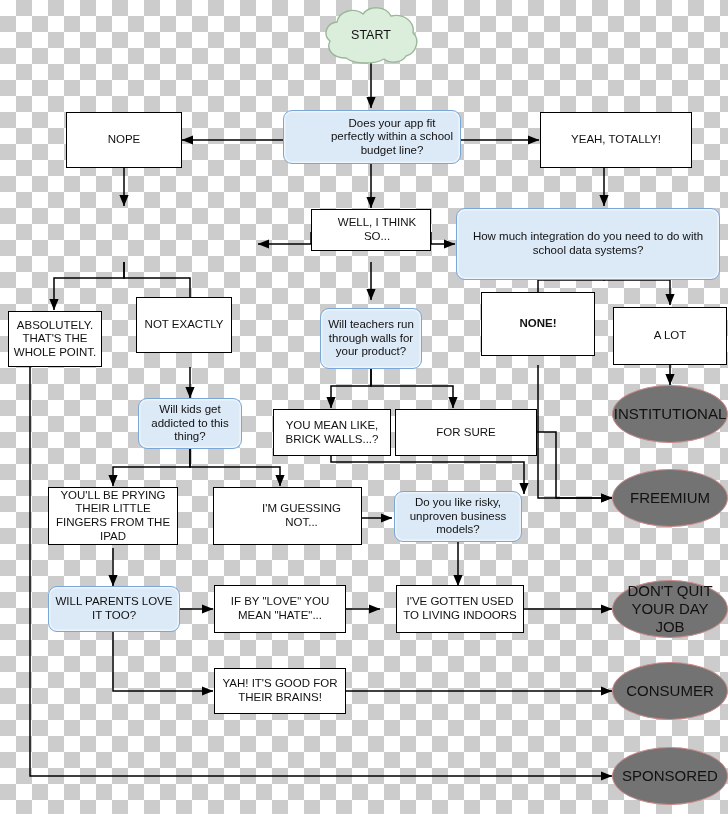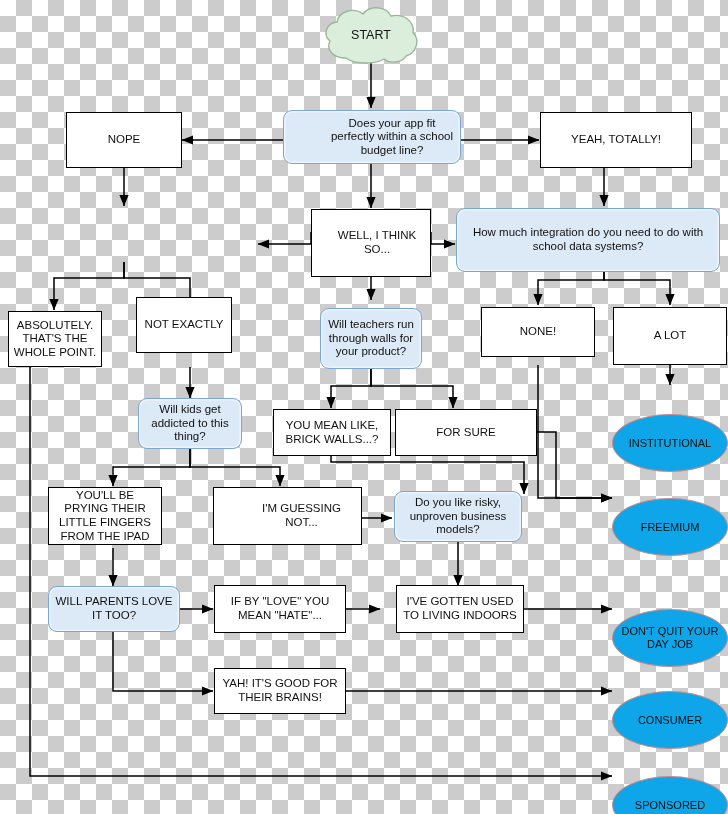--- a/index.html
+++ b/index.html
@@ -39,26 +39,25 @@
   .round{
     background:#dce9f7;
     border:1.6px solid #7ba7d7;
     border-radius:9px;
     box-shadow:0 0 0 1.5px #eef4fb inset;
     color:#111111;
     font-size:11.5px;
   }
   
   .ellipse{
-    background:#0ea5e9;
+    background:#737373;
     border:1.4px solid #c98a8a;
     border-radius:50%;
     color:#111111;
-    font-size:11px;
-    margin-top:29px;
+    font-size:15px;
   }
   
   .cloud{
     color:#111111;
     font-size:12.5px;
     background:transparent;
     border:none;
   }
   .cloud .cloudlabel{position:relative;z-index:2;}
   .cloud svg.cloudshape{position:absolute;left:0;top:0;width:100%;height:100%;z-index:1;}
@@ -151,41 +150,41 @@
 
   <div class="node rect" style="left:66px;top:112px;width:116px;height:56px;">
     <span>NOPE</span>
   </div>
 
   <div class="node rect" style="left:540px;top:112px;width:152px;height:56px;">
     <span>YEAH, TOTALLY!</span>
   </div>
 
 
-  <div class="node rect" style="left:311px;top:209px;width:120px;height:68px;padding-left:12px;">
+  <div class="node rect" style="left:311px;top:209px;width:120px;height:42px;padding-left:12px;">
     <span>WELL, I THINK SO...</span>
   </div>
 
-  <div class="node round" style="left:456px;top:208px;width:264px;height:64px;">
+  <div class="node round" style="left:456px;top:208px;width:264px;height:72px;">
     <span>How much integration do you need to do with school data systems?</span>
   </div>
 
   <div class="node rect" style="left:8px;top:311px;width:94px;height:56px;">
     <span>ABSOLUTELY. THAT'S THE WHOLE POINT.</span>
   </div>
 
   <div class="node rect" style="left:136px;top:297px;width:96px;height:56px;">
     <span>NOT EXACTLY</span>
   </div>
 
   <div class="node round" style="left:320px;top:308px;width:102px;height:61px;">
     <span>Will teachers run through walls for your product?</span>
   </div>
 
-  <div class="node rect" style="left:481px;top:307px;width:114px;height:50px;">
+  <div class="node rect" style="left:481px;top:292px;width:114px;height:64px;font-weight:bold;">
     <span>NONE!</span>
   </div>
 
   <div class="node rect" style="left:613px;top:307px;width:114px;height:58px;">
     <span>A LOT</span>
   </div>
 
   <div class="node round" style="left:138px;top:398px;width:104px;height:51px;">
     <span>Will kids get addicted to this thing?</span>
   </div>
@@ -195,21 +194,21 @@
   </div>
 
   <div class="node rect" style="left:395px;top:409px;width:142px;height:47px;">
     <span>FOR SURE</span>
   </div>
 
   <div class="node ellipse" style="left:612px;top:385px;width:116px;height:58px;">
     <span>INSTITUTIONAL</span>
   </div>
 
-  <div class="node rect" style="left:48px;top:487px;width:114px;height:58px;">
+  <div class="node rect" style="left:48px;top:487px;width:130px;height:58px;">
     <span>YOU'LL BE PRYING THEIR LITTLE FINGERS FROM THE IPAD</span>
   </div>
 
   <div class="node rect" style="left:213px;top:487px;width:149px;height:58px;padding-left:28px;">
     <span>I'M GUESSING NOT...</span>
   </div>
 
   <div class="node round" style="left:394px;top:491px;width:128px;height:51px;">
     <span>Do you like risky, unproven business models?</span>
   </div>

